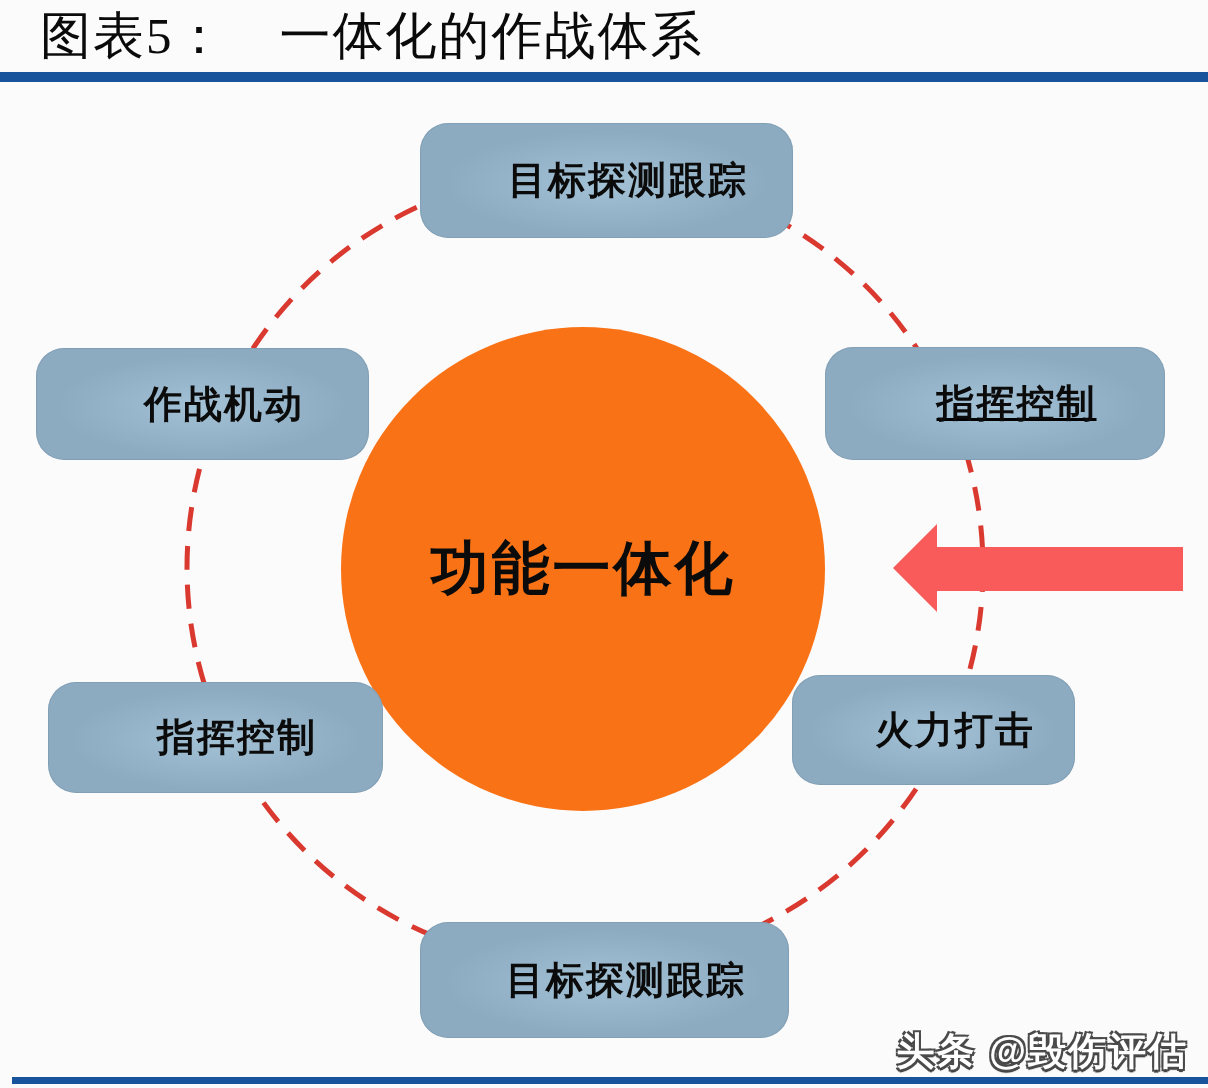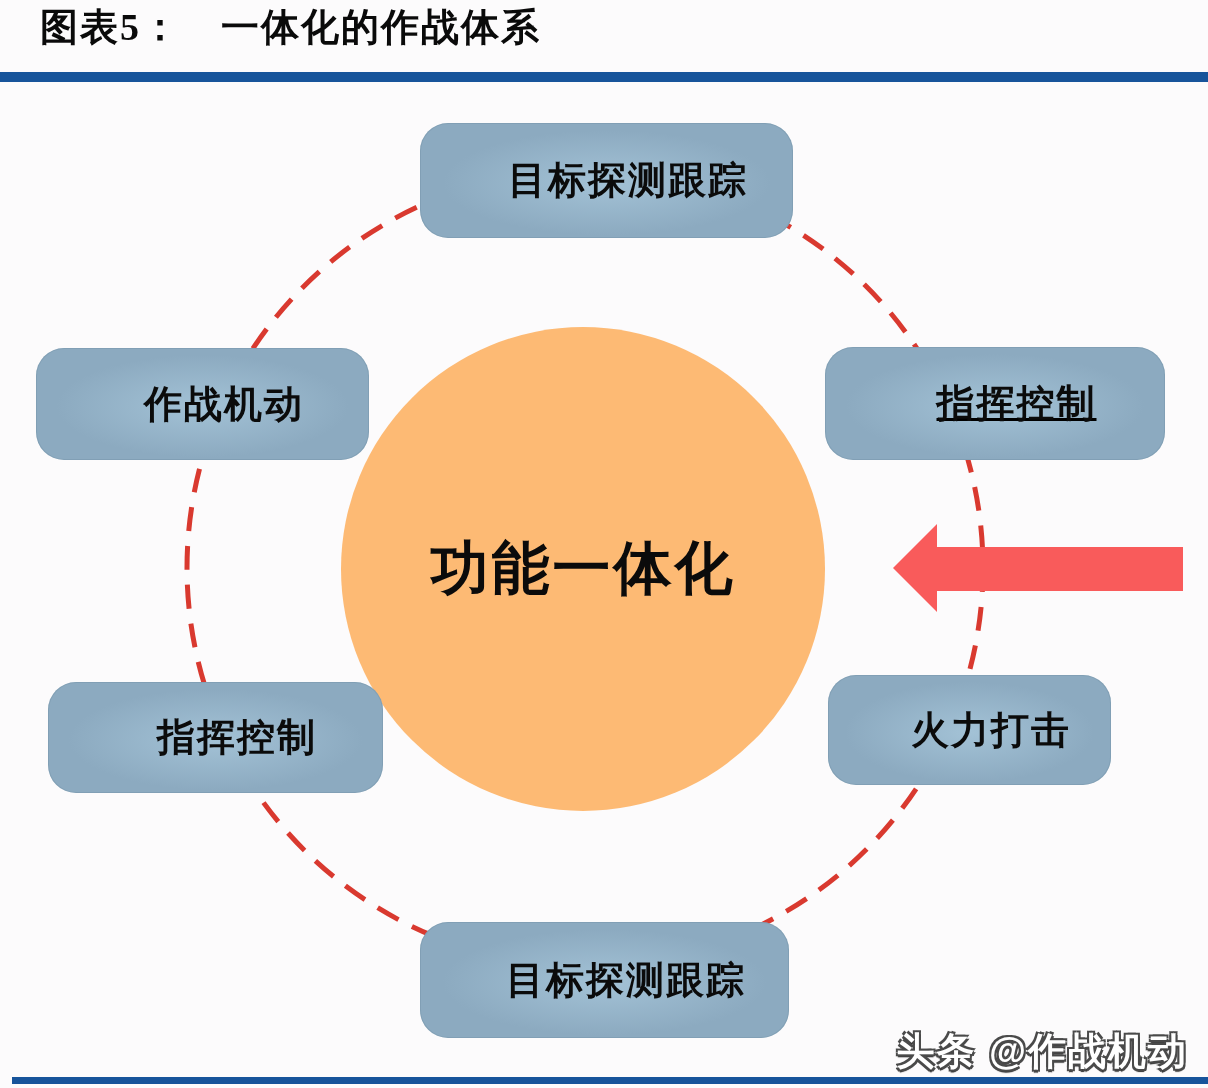--- a/index.html
+++ b/index.html
@@ -7,39 +7,39 @@
     position:relative;
     width:1208px;height:1088px;
     margin:0 auto;
     background:#fcfbfc;
     overflow:hidden;
     font-family:"Liberation Sans","DejaVu Sans",sans-serif;
   }
   
   .chart-title{
     position:absolute;left:40px;top:2px;
-    font-size:38px;font-weight:bold;color:#0a0a0a;
+    font-size:51px;font-weight:normal;color:#0a0a0a;
     font-family:"Liberation Serif","DejaVu Serif",serif;
     letter-spacing:2px;white-space:pre;
   }
   .rule-top{
     position:absolute;left:0;top:72px;width:1208px;height:10px;
     background:#17549b;
   }
   .rule-bottom{
     position:absolute;left:12px;top:1077px;width:1196px;height:7px;
     background:#17549b;
   }
   
   .svg-layer{position:absolute;left:0;top:0;width:1208px;height:1088px;}
   
   .core-circle{
     position:absolute;left:341px;top:327px;width:484px;height:484px;
     border-radius:50%;
-    background:#fdba74;
+    background:#f97316;
     display:flex;align-items:center;justify-content:center;
   }
   .core-label{
     font-size:58px;font-weight:bold;color:#0b0b0b;
     font-family:"Liberation Serif","DejaVu Serif",serif;
     letter-spacing:3px;
   }
   
   .node{
     position:absolute;
@@ -49,21 +49,21 @@
     box-shadow:0 0 0 1px rgba(110,140,160,.35) inset;
     padding-left:43px;
   }
   .node-label{
     font-size:38px;font-weight:bold;color:#0b0b0b;
     font-family:"Liberation Serif","DejaVu Serif",serif;
     letter-spacing:2px;
   }
   .node-top        {left:420px;top:123px;width:330px;height:115px;}
   .node-upper-right{left:825px;top:347px;width:297px;height:113px;text-decoration:underline;}
-  .node-lower-right{left:828px;top:675px;width:240px;height:110px;}
+  .node-lower-right{left:792px;top:675px;width:240px;height:110px;}
   .node-bottom     {left:420px;top:922px;width:326px;height:116px;}
   .node-lower-left {left:48px; top:682px;width:292px;height:111px;}
   .node-upper-left {left:36px; top:348px;width:290px;height:112px;}
   
   .watermark{
     position:absolute;right:20px;top:1026px;
     font-size:38px;font-weight:bold;color:#ffffff;
     letter-spacing:2px;
     text-shadow:
       -2px -2px 0 #4a4a4a, 2px -2px 0 #4a4a4a,
@@ -105,16 +105,16 @@
   </div>
 
   <div class="node node-lower-left">
     <span class="node-label">指挥控制</span>
   </div>
 
   <div class="node node-upper-left">
     <span class="node-label">作战机动</span>
   </div>
 
-  <div class="watermark">头条 @作战机动</div>
+  <div class="watermark">头条 @毁伤评估</div>
   <div class="rule-bottom"></div>
 
 </div>
 
 </body></html>

